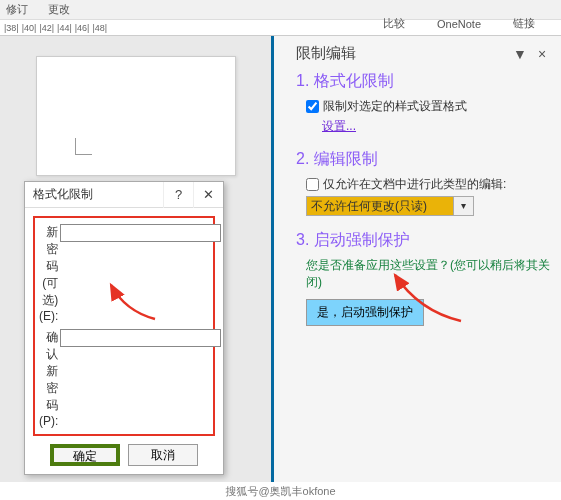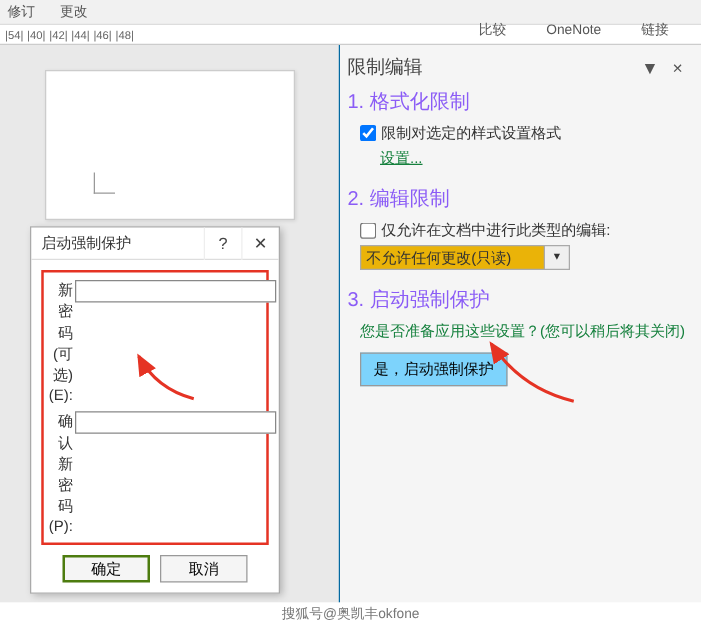--- a/index.html
+++ b/index.html
@@ -22,34 +22,34 @@
   .dlg-title { height: 26px; display: flex; align-items: center; padding-left: 8px; border-bottom: 1px solid #ddd; font-size: 12px; }
   .dlg-title .sp { flex: 1; }
   .dlg-title .tbtn { width: 30px; height: 26px; text-align: center; line-height: 26px; font-size: 13px; color: #444; border-left: 1px solid #eee; cursor: pointer; }
   .dlg-body { padding: 8px; }
   .redbox { border: 2px solid #e53324; padding: 6px 4px; }
   .fld { display: flex; margin-bottom: 6px; }
   .fld label { width: 86px; text-align: right; font-size: 12px; padding-right: 2px; }
   .fld input { flex: 1; height: 18px; border: 1px solid #888; font-size: 12px; padding: 0 2px; }
   .dlg-btns { display: flex; gap: 8px; justify-content: center; margin-top: 8px; }
   .dlg-btns button { width: 70px; height: 22px; font-size: 12px; background: #f5f5f5; border: 1px solid #999; cursor: pointer; }
-  .dlg-btns button.primary { border: 2px solid #4d7c0f; font-family: Liberation Mono, monospace; }
+  .dlg-btns button.primary { border: 4px solid #4d7c0f; font-family: Liberation Mono, monospace; }
 
   
-  .panel { width: 290px; background: #f5f5f5; border-left: 1px solid #0369a1; padding: 8px 10px 0 6px; display: flex; flex-direction: column; position: relative; }
+  .panel { width: 290px; background: #f5f5f5; border-left: 3px solid #0369a1; padding: 8px 10px 0 22px; display: flex; flex-direction: column; position: relative; }
   .panel-hdr { display: flex; align-items: center; margin-bottom: 8px; }
   .panel-hdr h3 { font-size: 15px; font-weight: normal; color: #444; }
   .panel-hdr .sp { flex: 1; }
   .panel-hdr .pbtn { width: 18px; text-align: center; font-size: 14px; color: #555; cursor: pointer; margin-left: 4px; }
 
   .section { margin-bottom: 14px; }
   .section-title { color: #8b5cf6; font-size: 16px; margin-bottom: 6px; }
   .chk { display: flex; align-items: center; margin-left: 10px; margin-bottom: 3px; font-size: 12px; }
   .chk input { margin-right: 4px; }
-  .link { color: #15803d; margin-left: 26px; font-size: 12px; cursor: pointer; text-decoration: underline; }
+  .link { color: #6d28d9; margin-left: 26px; font-size: 12px; cursor: pointer; text-decoration: underline; }
   .desc { margin-left: 10px; font-size: 12px; color: #15803d; margin-bottom: 4px; }
   .select-row { margin-left: 10px; display: flex; align-items: center; }
   .sel { background: #eab308; border: 1px solid #aaa; height: 20px; width: 148px; font-size: 12px; padding: 0 4px; display: flex; align-items: center; }
   .sel-btn { width: 20px; height: 20px; border: 1px solid #aaa; border-left: none; background: #f0f0f0; text-align: center; line-height: 18px; font-size: 10px; cursor: pointer; }
 
   .action-btn { display: inline-block; background: #7dd3fc; border: 1px solid #999; padding: 4px 10px; font-size: 12px; margin-left: 10px; margin-top: 4px; cursor: pointer; }
 
   
   .arrow { position: absolute; pointer-events: none; }
   .arrow svg { overflow: visible; }
@@ -60,35 +60,35 @@
 <body>
 
 <div class="top-bar">
   <span>修订</span>
   <span>更改</span>
   <span class="rt">比较</span>
   <span class="rt" style="margin-left:12px">OneNote</span>
   <span class="rt" style="margin-left:12px">链接</span>
 </div>
 <div class="ruler">
-  <span>|54|</span>
+  <span>|38|</span>
   <span>|40|</span>
   <span>|42|</span>
   <span>|44|</span>
   <span>|46|</span>
   <span>|48|</span>
 </div>
 
 <div class="main">
   <div class="doc-area">
     <div class="page"></div>
 
     <div class="dialog">
       <div class="dlg-title">
-        <span>启动强制保护</span>
+        <span>格式化限制</span>
         <span class="sp"></span>
         <span class="tbtn">?</span>
         <span class="tbtn">✕</span>
       </div>
       <div class="dlg-body">
         <div class="redbox">
           <div class="fld">
             <label>新密码(可选)(E):</label>
             <input type="password" style="">
           </div>

